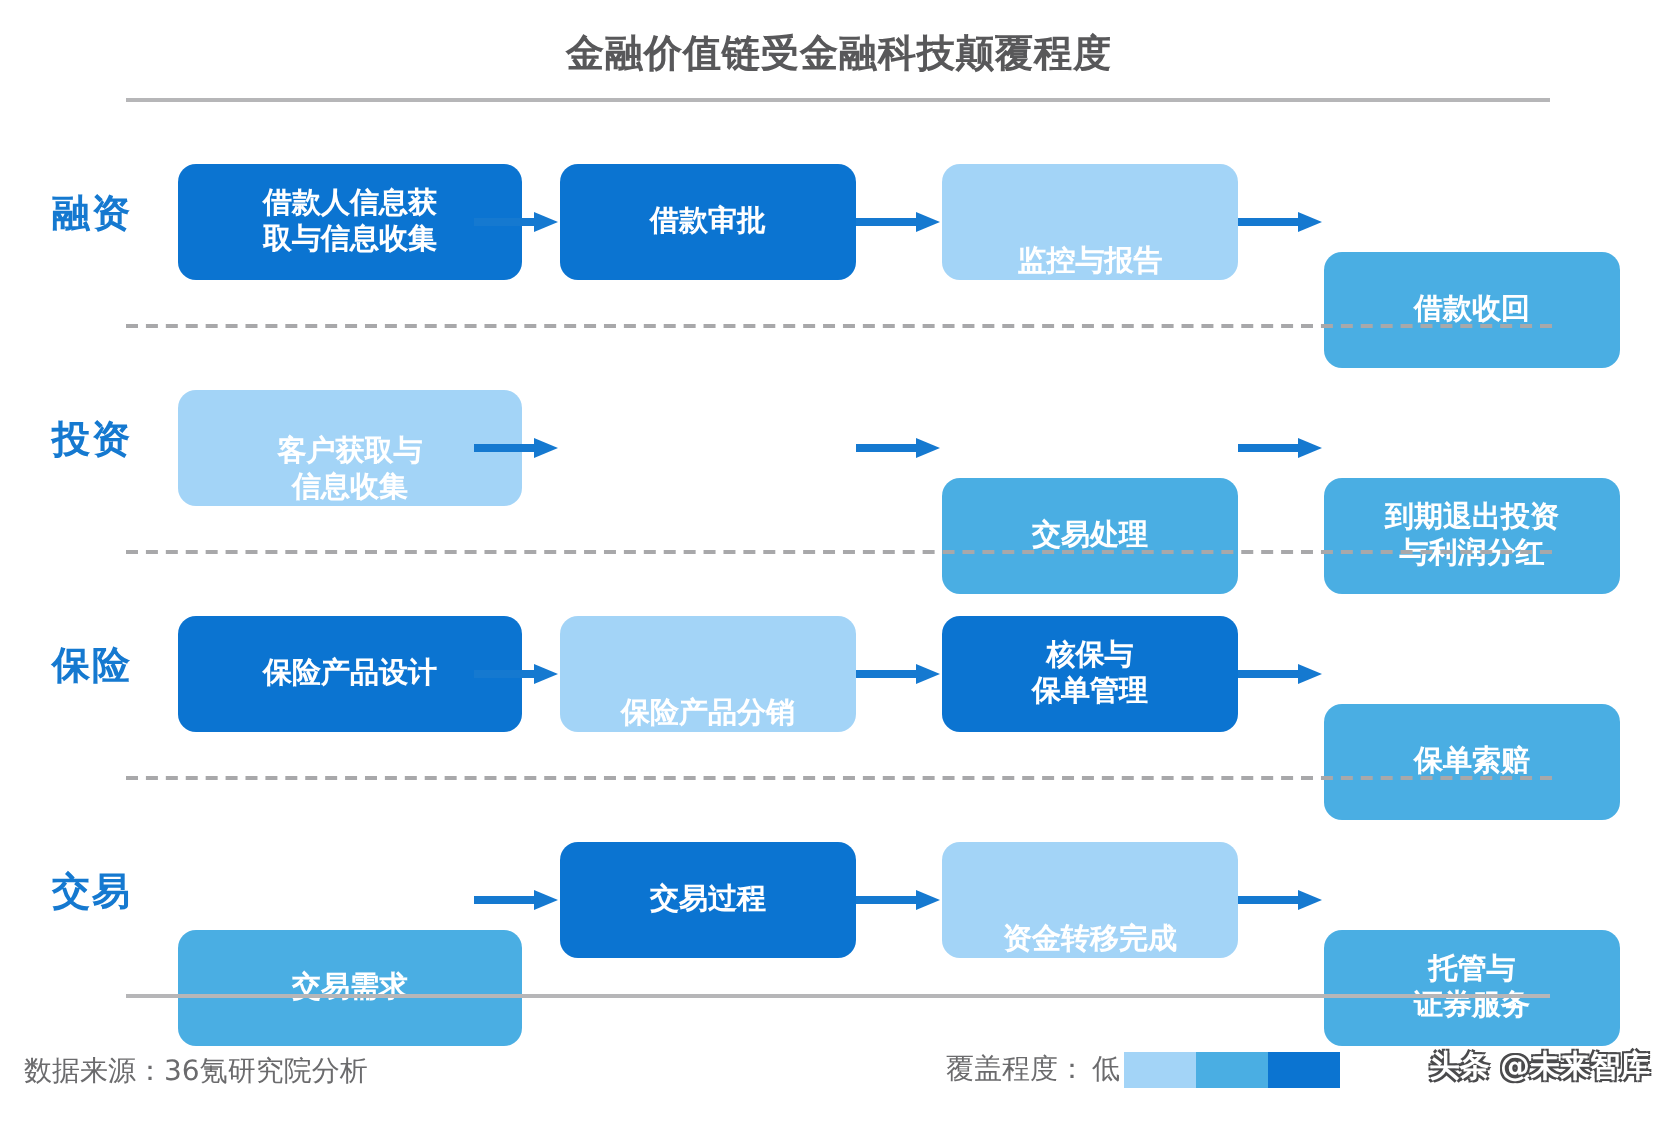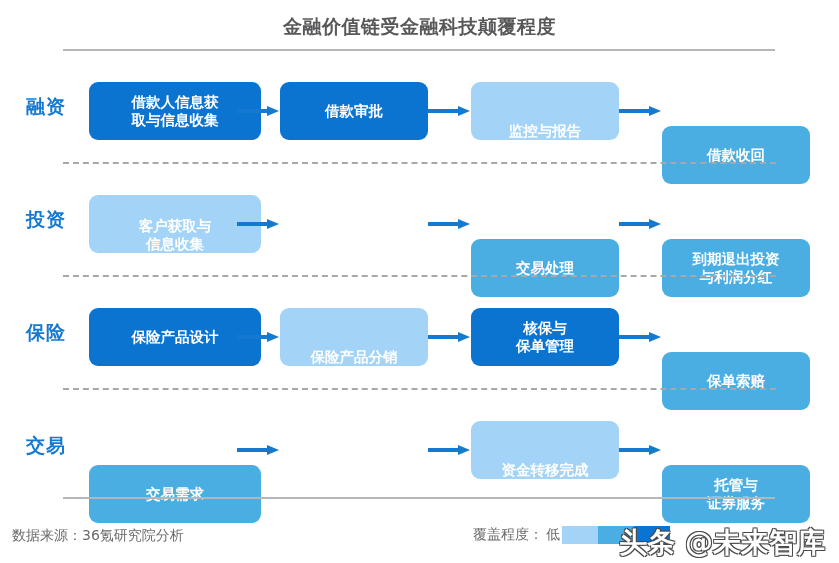--- a/index.html
+++ b/index.html
@@ -192,21 +192,21 @@
     display: flex;
     height: 18px;
   }
   .swatch { width: 36px; height: 18px; }
 
   
   .watermark {
     position: absolute;
     right: 14px;
     top: 524px;
-    font-size: 28px;
+    font-size: 15px;
     font-weight: bold;
     color: #ffffff;
     letter-spacing: 0px;
     text-shadow:
       -1px -1px 0 #4a4a4c, 1px -1px 0 #4a4a4c,
       -1px  1px 0 #4a4a4c, 1px  1px 0 #4a4a4c;
     white-space: nowrap;
     pointer-events: none;
   }
 </style>
@@ -311,20 +311,23 @@
     </div>
 
     <div class="row row-3">
       <div class="row-label">交易</div>
       <div class="node node-0 lvl-mid">
         <span class="node-text">交易需求</span>
       </div>
       <div class="arrow arrow-0">
         <span class="shaft"></span>
         <span class="head"></span>
+      </div>
+      <div class="node node-1 lvl-dark">
+        <span class="node-text">交易过程</span>
       </div>
       <div class="arrow arrow-1">
         <span class="shaft"></span>
         <span class="head"></span>
       </div>
       <div class="node node-2 lvl-light">
         <span class="node-text">资金转移完成</span>
       </div>
       <div class="arrow arrow-2">
         <span class="shaft"></span>

